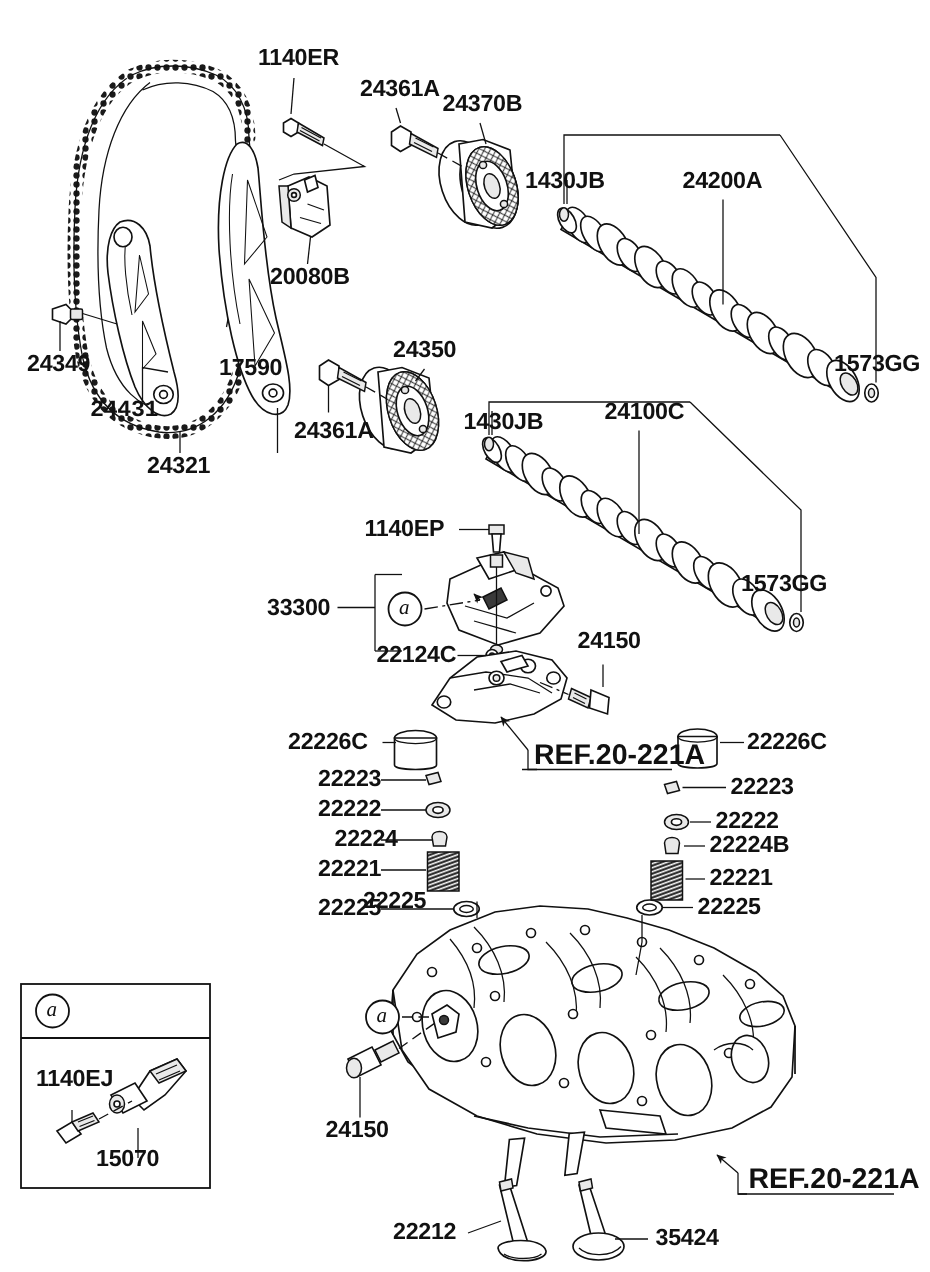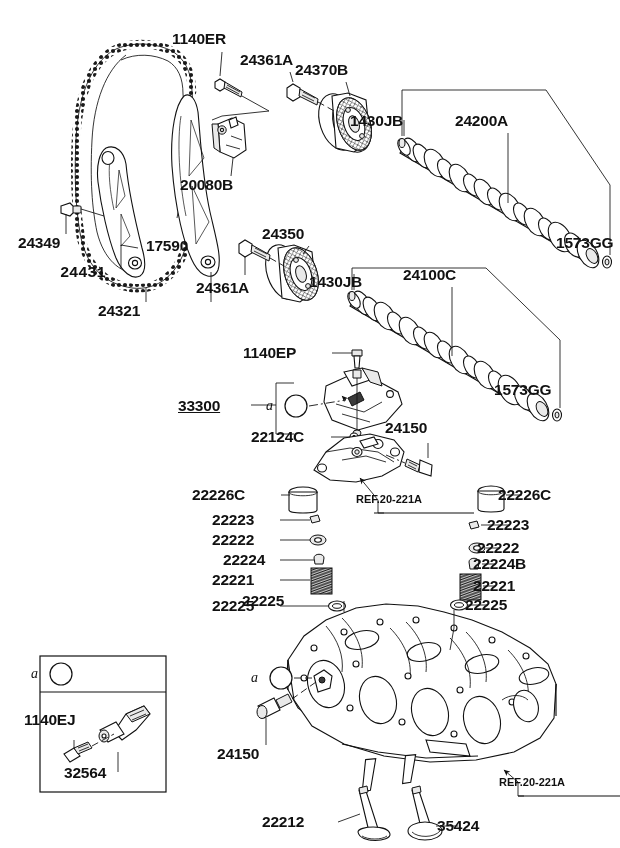--- a/index.html
+++ b/index.html
@@ -2,33 +2,33 @@
 <html><head>
 <meta charset="utf-8">
 <title>Camshaft &amp; Valve Parts Diagram</title>
 <style>
   html,body{margin:0;padding:0;background:#ffffff;}
   body{
     width:620px;height:848px;position:relative;overflow:hidden;
     font-family:"Liberation Sans","DejaVu Sans",sans-serif;
     color:#000;
   }
-  #diagram{position:absolute;left:0;top:0;width:519px;height:848px;padding-left:26px;}
+  #diagram{position:absolute;left:0;top:0;width:519px;height:848px;}
   .lbl{
     position:absolute;
     font-family:"Liberation Sans","DejaVu Sans",sans-serif;
     font-size:15.5px;
     font-weight:700;
     letter-spacing:-0.2px;
     color:#111;
     white-space:nowrap;
     line-height:1;
   }
   .lbl.ref{
-    font-size:11px;
+    font-size:19px;
     letter-spacing:0px;
   }
   .lbl.ref .refword{font-weight:700;}
   svg{display:block;}
   .ln{stroke:#111;stroke-width:1.15;fill:none;}
   .ln-thin{stroke:#111;stroke-width:0.85;fill:none;}
   .ln-dash{stroke:#111;stroke-width:0.9;fill:none;stroke-dasharray:7 4;}
   .ln-dashdot{stroke:#111;stroke-width:0.9;fill:none;stroke-dasharray:9 3 2 3;}
   .part{stroke:#111;stroke-width:1.1;fill:#ffffff;}
   .part-d{stroke:#111;stroke-width:1.0;fill:#e9e9e9;}
@@ -534,21 +534,21 @@
 <div class="lbl" style="left:403px;top:267px;">24100C</div>
 <div class="lbl" style="left:494px;top:382px;">1573GG</div>
 
 <div class="lbl" style="left:180px;top:177px;">20080B</div>
 <div class="lbl" style="left:146px;top:238px;">17590</div>
 <div class="lbl" style="left:98px;top:303px;">24321</div>
 <div class="lbl" style="left:60px;top:266px;font-family:Liberation Mono, monospace;">24431</div>
 <div class="lbl" style="left:18px;top:235px;">24349</div>
 
 <div class="lbl" style="left:243px;top:345px;">1140EP</div>
-<div class="lbl" style="left:178px;top:398px;text-decoration:underline;">33300</div>
+<div class="lbl" style="left:178px;top:398px;">33300</div>
 <div class="lbl" style="left:251px;top:429px;">22124C</div>
 <div class="lbl" style="left:385px;top:420px;">24150</div>
 
 <div class="lbl" style="left:192px;top:487px;">22226C</div>
 <div class="lbl" style="left:212px;top:512px;">22223</div>
 <div class="lbl" style="left:212px;top:532px;">22222</div>
 <div class="lbl" style="left:212px;top:552px;margin-left:11px;">22224</div>
 <div class="lbl" style="left:212px;top:572px;">22221</div>
 <div class="lbl" style="left:212px;top:598px;">22225</div>
 
@@ -566,15 +566,15 @@
 <div class="lbl" style="left:437px;top:818px;">35424</div>
 
 <div class="lbl ref" style="left:356px;top:494px;"><span class="refword">REF.</span><span>20-221A</span></div>
 <div class="lbl ref" style="left:499px;top:777px;"><span class="refword">REF.</span><span>20-221A</span></div>
 
 <div class="lbl bubtxt" style="left:266px;top:399px;font-size:14px;font-weight:400;">a</div>
 <div class="lbl bubtxt" style="left:251px;top:671px;font-size:14px;font-weight:400;">a</div>
 <div class="lbl bubtxt" style="left:31px;top:667px;font-size:14px;font-weight:400;">a</div>
 
 <div class="lbl" style="left:24px;top:712px;">1140EJ</div>
-<div class="lbl" style="left:64px;top:765px;">32564</div>
+<div class="lbl" style="left:64px;top:765px;">15070</div>
 
 </div>
 
 </body></html>

